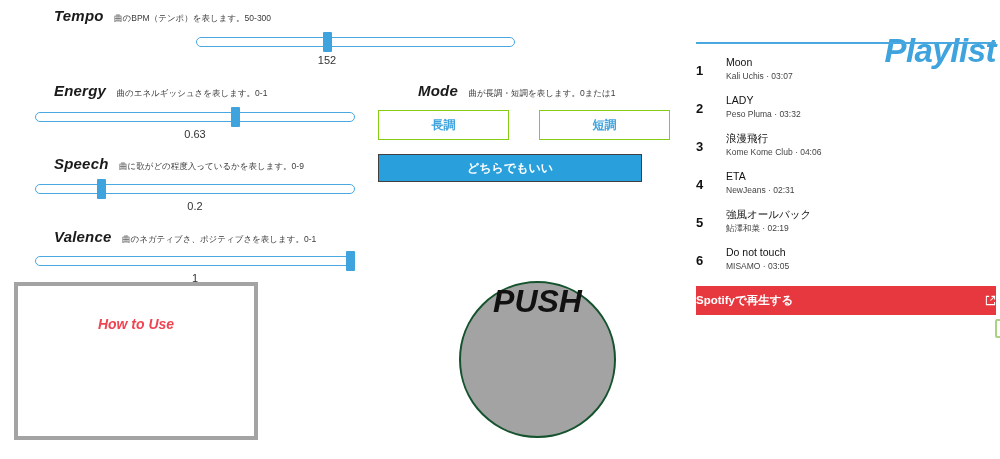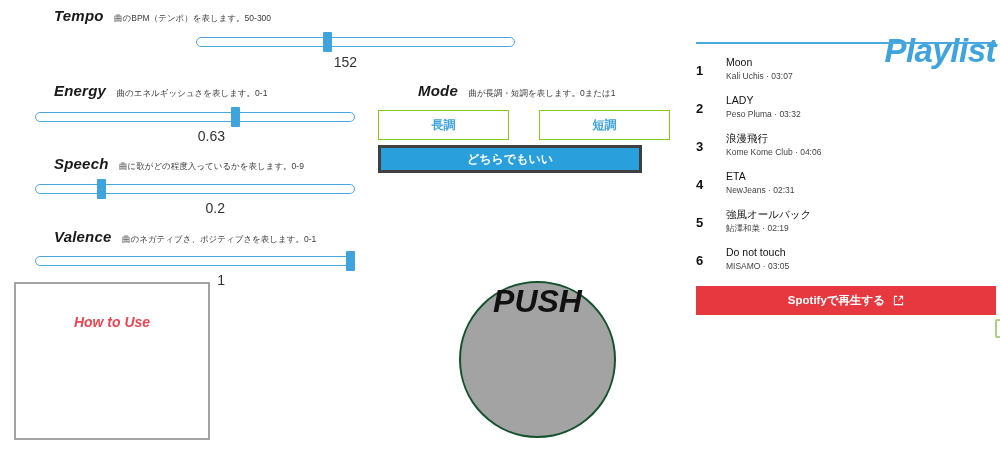--- a/index.html
+++ b/index.html
@@ -58,62 +58,63 @@
   }
   .slider-thumb {
     position: absolute;
     width: 9px;
     height: 20px;
     background: #3fa3dd;
     border-radius: 1px;
   }
   .slider-value {
     position: absolute;
-    font-size: 14px;
+    font-size: 11px;
     color: #333333;
-    text-align: right;
+    text-align: center;
     white-space: nowrap;
   }
 
   
   .mode-btn-outline {
     position: absolute;
     box-sizing: border-box;
     border: 1px solid #84cc16;
     background: #ffffff;
     color: #3fa3dd;
     font-size: 12px;
     font-weight: bold;
     display: flex;
     align-items: center;
     justify-content: center;
     cursor: pointer;
   }
   .mode-btn-filled {
     position: absolute;
     box-sizing: border-box;
-    border: 3px solid #404040;
+    border: 1px solid #404040;
     background: #29a0dc;
     color: #ffffff;
     font-size: 12px;
     font-weight: bold;
     display: flex;
     align-items: center;
     justify-content: center;
     cursor: pointer;
+    margin-top: 9px;
   }
 
   
   #howto-box {
     position: absolute;
     left: 14px;
     top: 282px;
-    width: 196px;
+    width: 244px;
     height: 158px;
-    border: 2px solid #a3a3a3;
+    border: 4px solid #a3a3a3;
     box-sizing: border-box;
     background: #ffffff;
   }
   #howto-title {
     position: absolute;
     left: 0;
     top: 30px;
     width: 100%;
     text-align: center;
     font-style: italic;
@@ -213,21 +214,21 @@
   #spotify-button {
     position: absolute;
     left: 696px;
     top: 286px;
     width: 300px;
     height: 29px;
     background: #e8383f;
     color: #ffffff;
     display: flex;
     align-items: center;
-    justify-content: center;
+    justify-content: space-between;
     gap: 8px;
     font-size: 11.5px;
     font-weight: bold;
     cursor: pointer;
     box-sizing: border-box;
   }
   #edge-widget {
     position: absolute;
     left: 995px;
     top: 319px;

